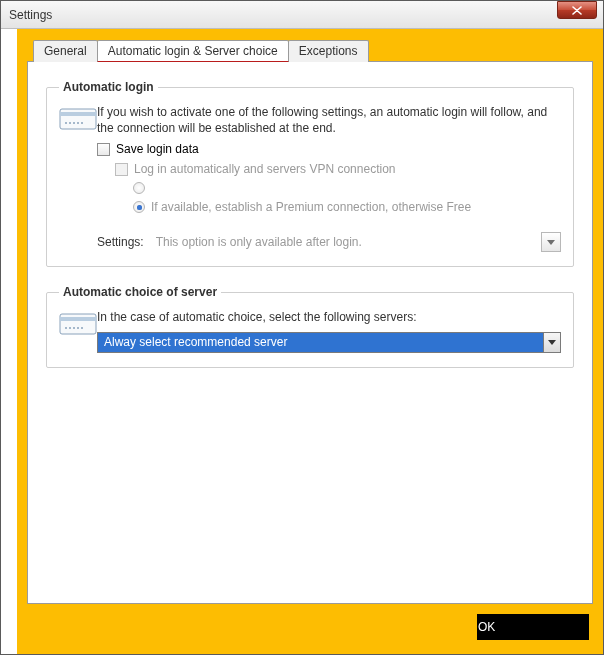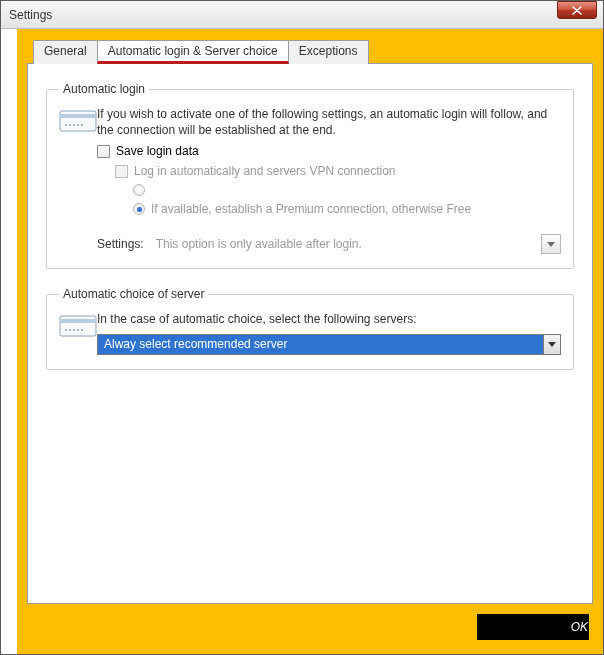--- a/index.html
+++ b/index.html
@@ -70,21 +70,21 @@
     background: #f1f1f1;
     color: #333;
     border-radius: 2px 2px 0 0;
     margin-right: -1px;
     position: relative;
     top: 1px;
     cursor: pointer;
   }
   .tab.active {
     background: #fff;
-    border-bottom: 3px solid #b91c1c;
+    border-bottom: 1px solid #b91c1c;
     top: 1px;
     z-index: 3;
   }
   .pane {
     flex: 1;
     background: #fff;
     border: 1px solid #9a9a9a;
     padding: 18px 18px 18px 18px;
     position: relative;
     z-index: 1;
@@ -93,20 +93,21 @@
     border: 1px solid #cfcfcf;
     border-radius: 2px;
     margin: 0 0 18px 0;
     padding: 10px 12px 14px 12px;
     position: relative;
   }
   fieldset.group > legend {
     font-size: 12px;
     color: #333;
     padding: 0 4px;
+    font-weight: bold;
   }
   .row {
     display: flex;
     align-items: flex-start;
   }
   .card-icon {
     flex: 0 0 38px;
     height: 26px;
     margin-top: 2px;
   }
@@ -187,21 +188,21 @@
     display:flex; justify-content:flex-end;
     padding: 10px 4px 4px 4px;
   }
   .ok-btn {
     width: 112px; height: 26px;
     background: #000;
     color:#fff;
     border:1px solid #000;
     font-size:12px;
     cursor:pointer;
-    display:flex;align-items:center;justify-content:flex-end;font-style:italic;
+    display:flex;align-items:center;justify-content:flex-start;
   }
 </style>
 </head>
 <body>
 
 <div class="window">
 
   <div class="titlebar">
     <span class="titlebar-title">Settings</span>
     <div class="close-btn">

